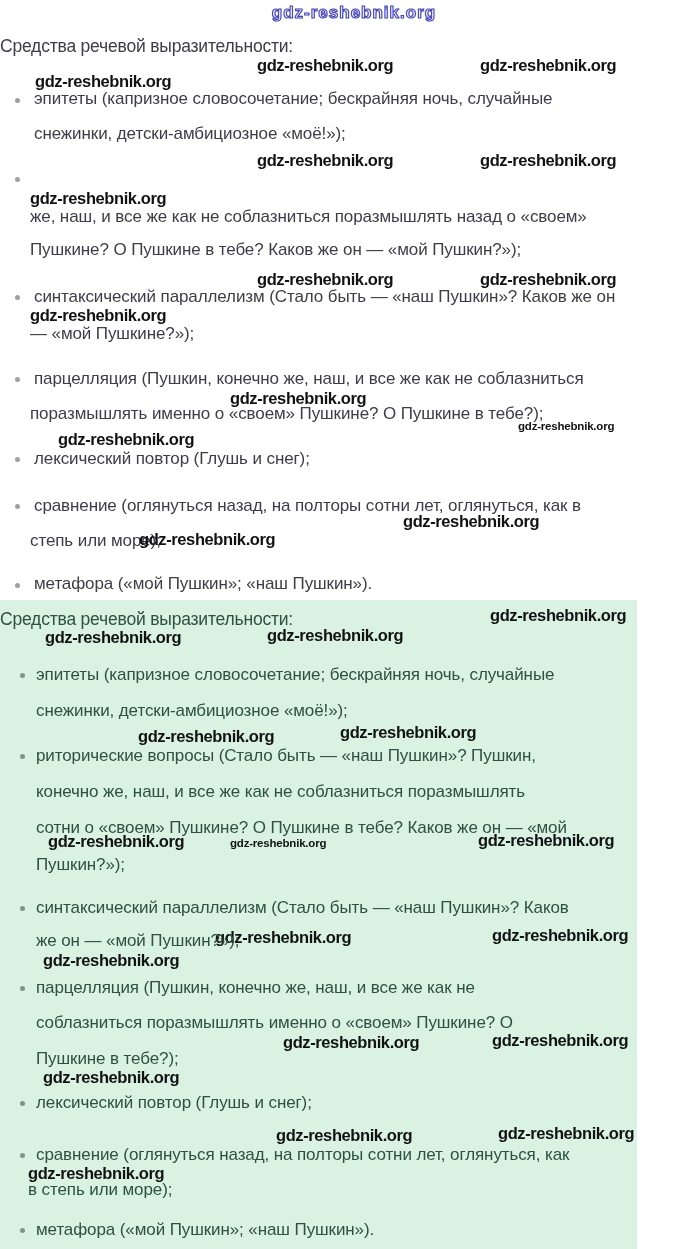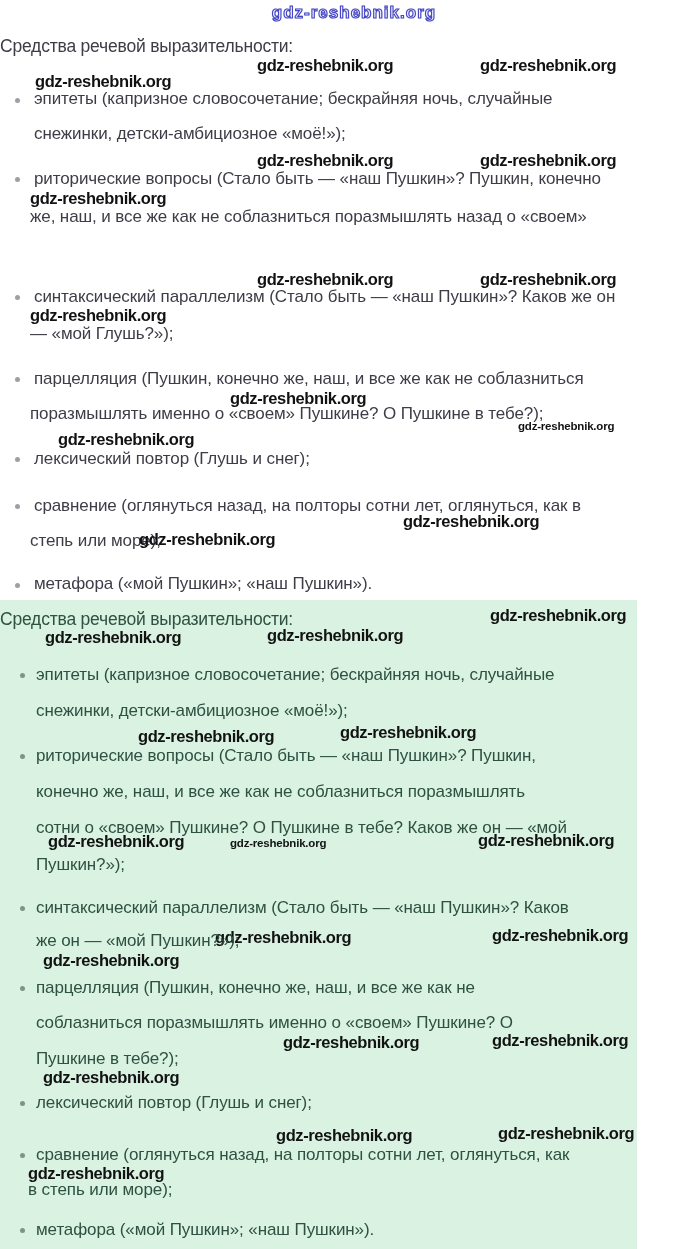--- a/index.html
+++ b/index.html
@@ -79,31 +79,31 @@
   <span class="wm" style="left:35px;top:72px">gdz-reshebnik.org</span>
 
   <span class="dt" style="left:15px;top:98px"></span>
   <div class="ln" style="left:34px;top:89px">эпитеты (капризное словосочетание; бескрайняя ночь, случайные</div>
   <div class="ln" style="left:34px;top:124px">снежинки, детски-амбициозное «моё!»);</div>
 
   <span class="wm" style="left:257px;top:151px">gdz-reshebnik.org</span>
   <span class="wm" style="left:480px;top:151px">gdz-reshebnik.org</span>
 
   <span class="dt" style="left:15px;top:177px"></span>
-  <div class="ln" style="left:34px;top:169px">риторические вопросы (Стало быть — «наш Пушкин»? Пушкин, конечно</div>
   <span class="wm" style="left:30px;top:189px">gdz-reshebnik.org</span>
   <div class="ln" style="left:30px;top:207px">же, наш, и все же как не соблазниться поразмышлять назад о «своем»</div>
+  <div class="ln" style="left:30px;top:240px">Пушкине? О Пушкине в тебе? Каков же он — «мой Пушкин?»);</div>
 
   <span class="wm" style="left:257px;top:270px">gdz-reshebnik.org</span>
   <span class="wm" style="left:480px;top:270px">gdz-reshebnik.org</span>
 
   <span class="dt" style="left:15px;top:295px"></span>
   <div class="ln" style="left:34px;top:287px">синтаксический параллелизм (Стало быть — «наш Пушкин»? Каков же он</div>
   <span class="wm" style="left:30px;top:306px">gdz-reshebnik.org</span>
-  <div class="ln" style="left:30px;top:324px">— «мой Глушь?»);</div>
+  <div class="ln" style="left:30px;top:324px">— «мой Пушкине?»);</div>
 
   <span class="dt" style="left:15px;top:377px"></span>
   <div class="ln" style="left:34px;top:369px">парцелляция (Пушкин, конечно же, наш, и все же как не соблазниться</div>
   <span class="wm" style="left:230px;top:389px">gdz-reshebnik.org</span>
   <div class="ln" style="left:30px;top:404px">поразмышлять именно о «своем» Пушкине? О Пушкине в тебе?);</div>
   <span class="wm wm-s" style="left:518px;top:420px">gdz-reshebnik.org</span>
   <span class="wm" style="left:58px;top:430px">gdz-reshebnik.org</span>
 
   <span class="dt" style="left:15px;top:457px"></span>
   <div class="ln" style="left:34px;top:449px">лексический повтор (Глушь и снег);</div>

